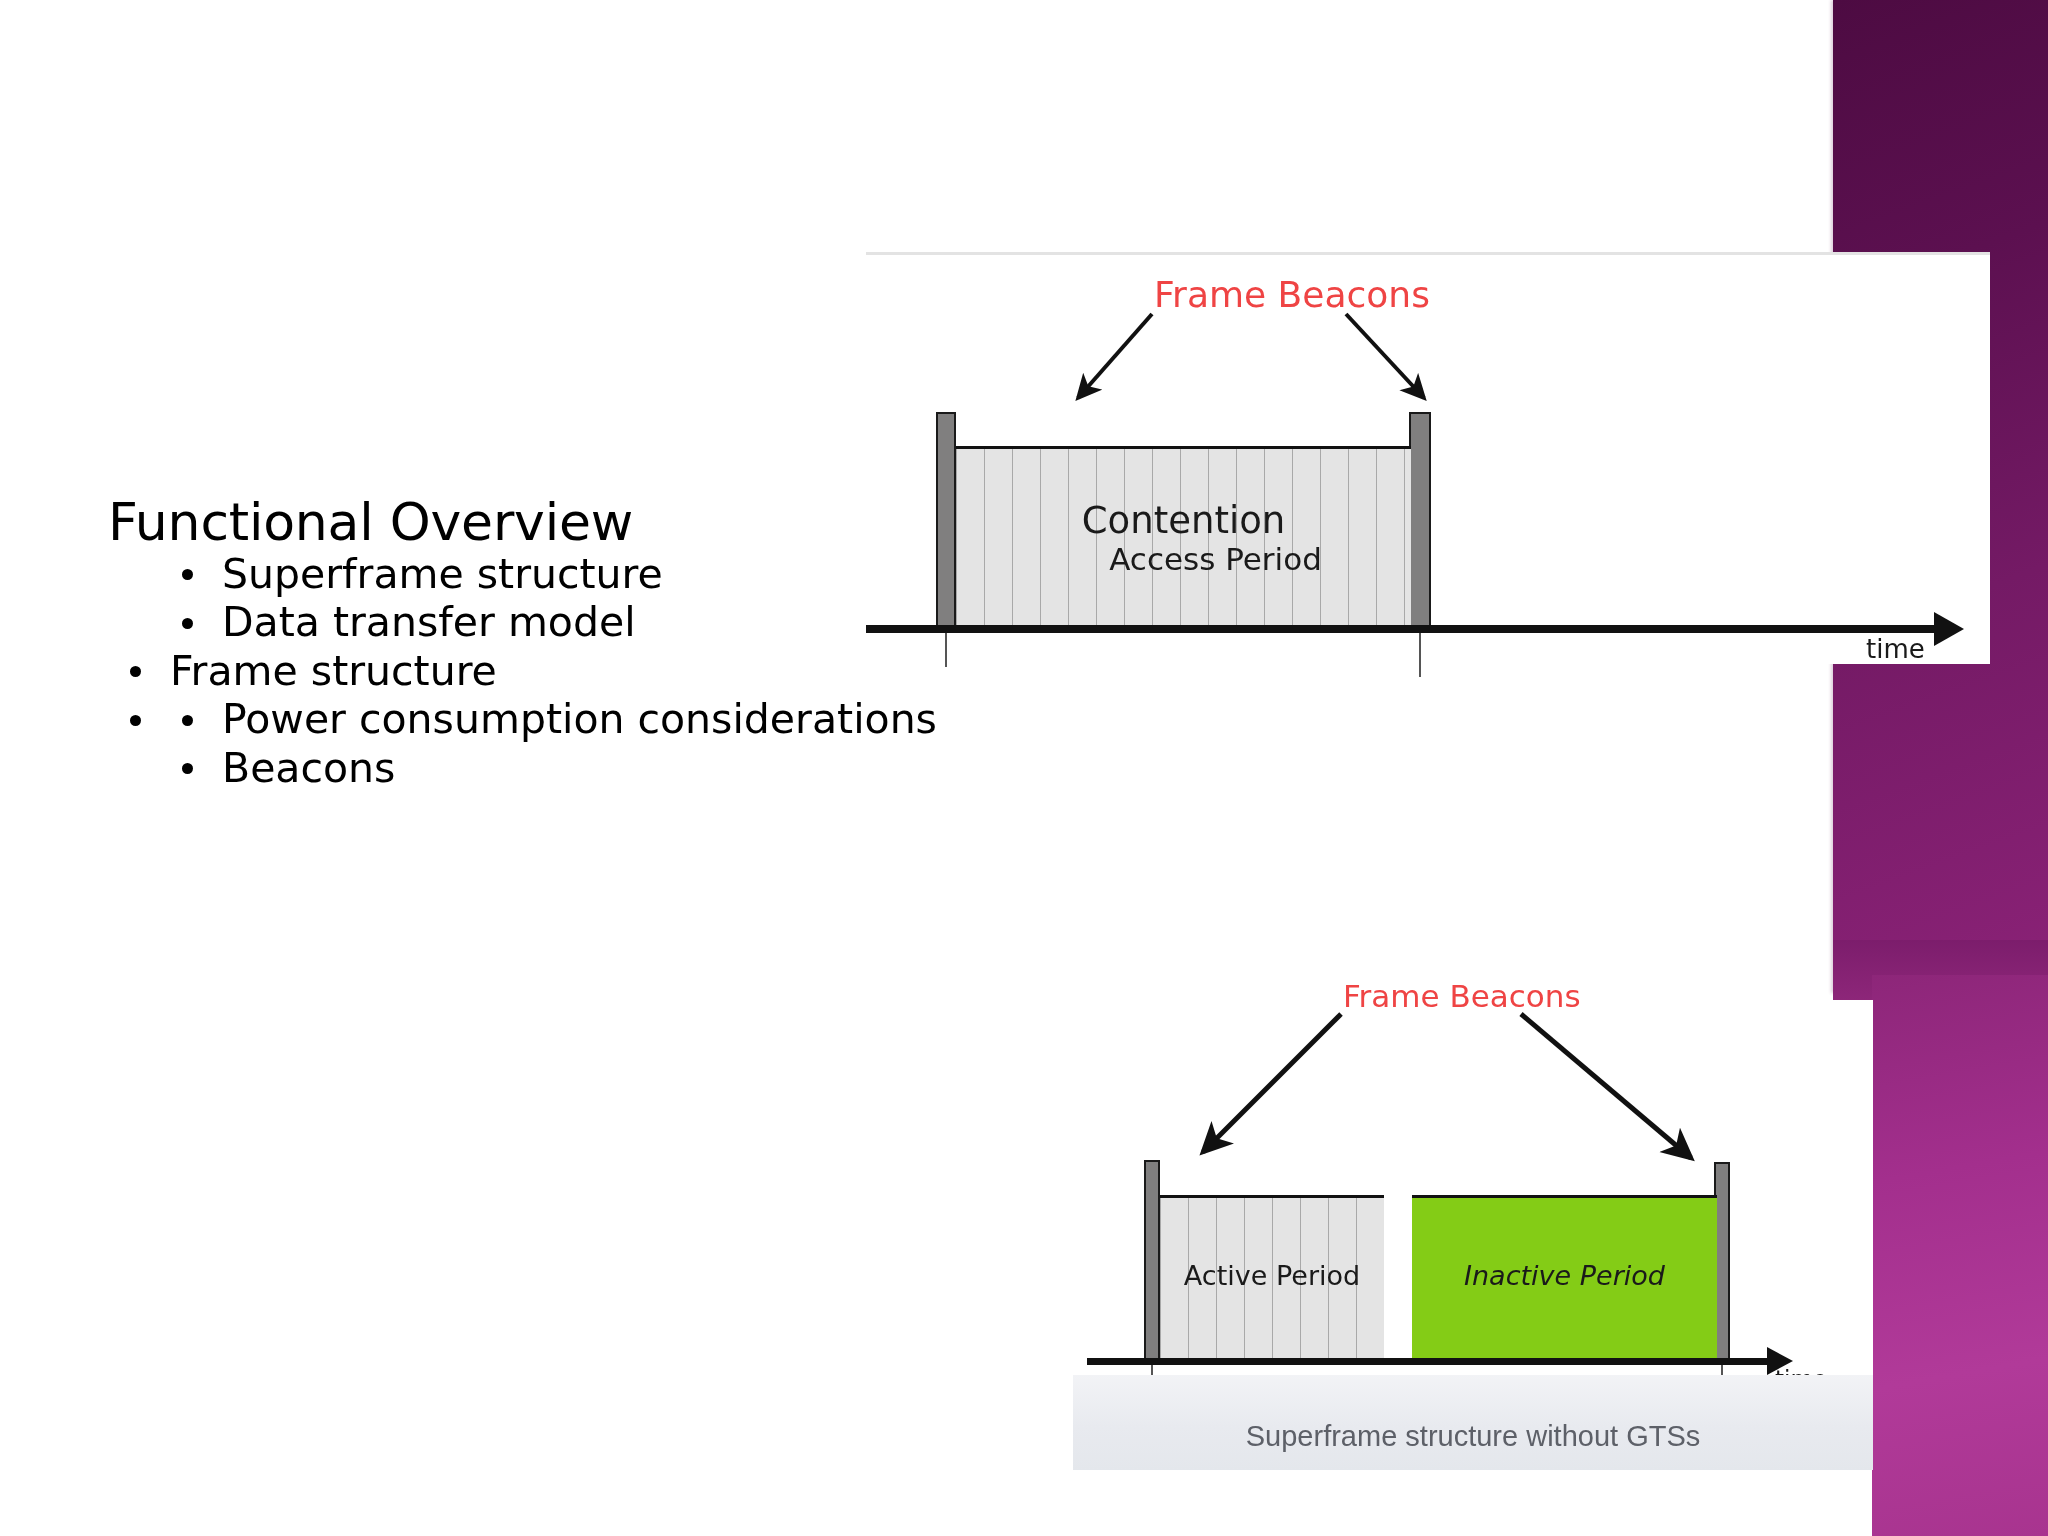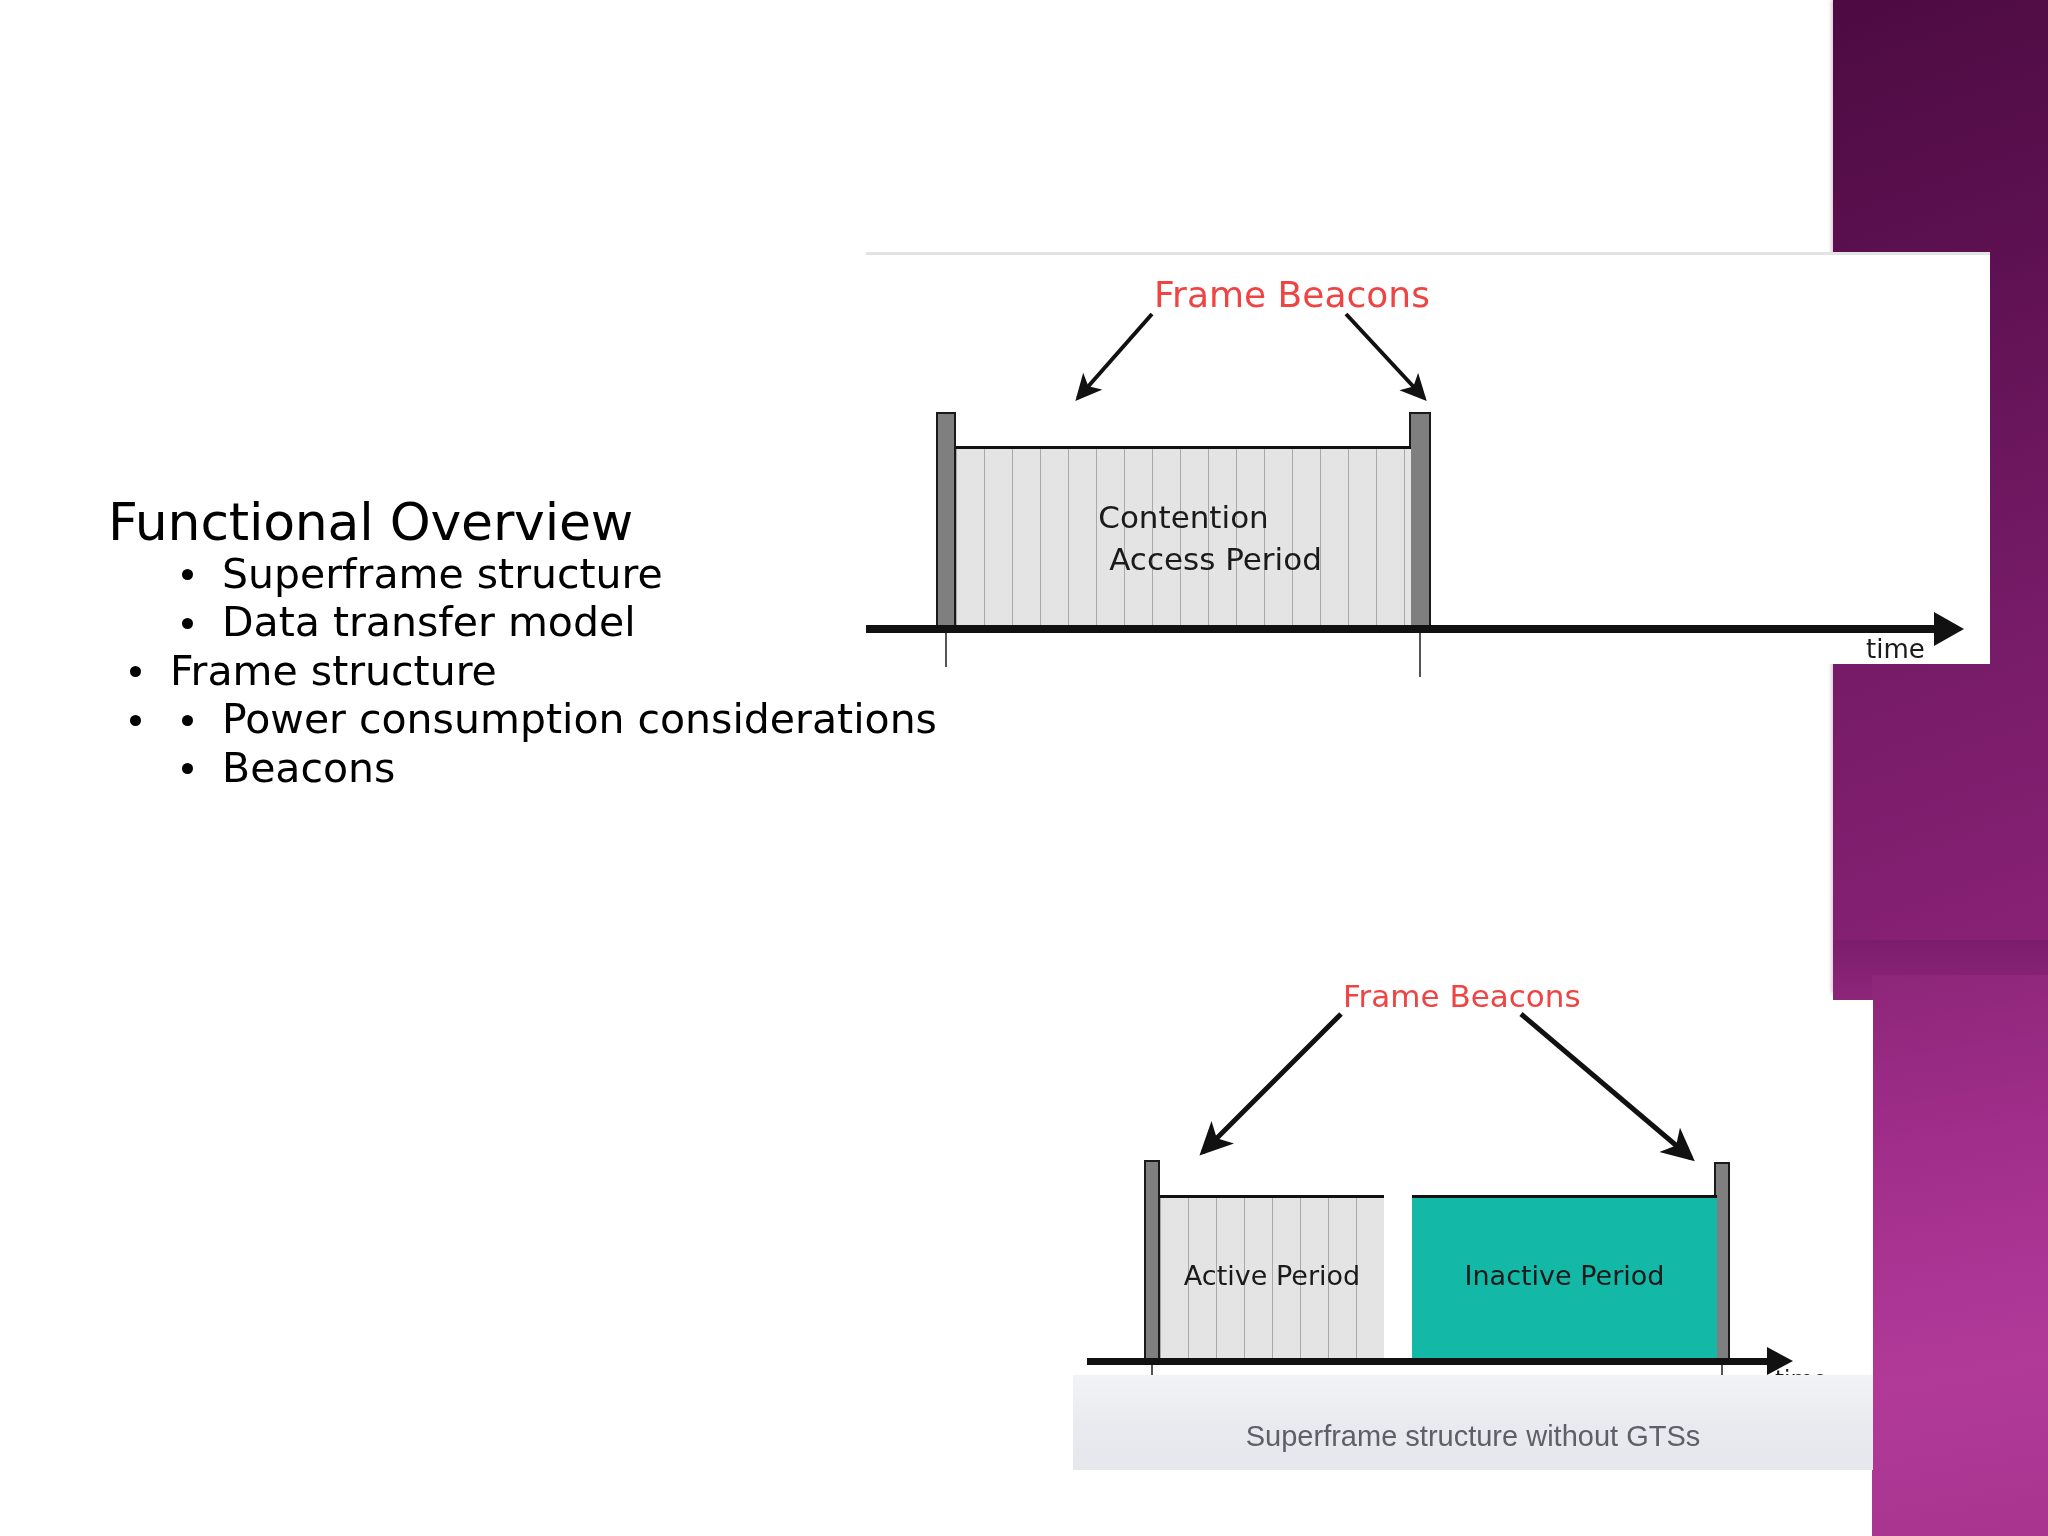--- a/index.html
+++ b/index.html
@@ -114,22 +114,23 @@
     background-color: #e4e4e4;
     background-image: repeating-linear-gradient(
       to right,
       rgba(120,120,120,0.55) 0px,
       rgba(120,120,120,0.55) 1px,
       rgba(0,0,0,0) 1px,
       rgba(0,0,0,0) 28px
     );
   }
   .period-box.plain {
-    background-color: #14b8a6;
+    background-color: #84cc16;
     background-image: none;
+    font-style: italic;
   }
   .period-label {
     position: absolute;
     left: 0;
     width: 100%;
     text-align: center;
     font-family: "DejaVu Sans", sans-serif;
     color: #1a1a1a;
     white-space: nowrap;
   }
@@ -235,21 +236,21 @@
     </defs>
     <line x1="286" y1="62" x2="212" y2="146" stroke="#111111" stroke-width="4" marker-end="url(#ah-top)"></line>
     <line x1="480" y1="62" x2="558" y2="146" stroke="#111111" stroke-width="4" marker-end="url(#ah-top)"></line>
   </svg>
 
   <div class="beacon-bar" style="left:70px; top:160px; width:20px; height:215px;"></div>
 
   <div class="beacon-bar" style="left:543px; top:160px; width:22px; height:215px;"></div>
 
   <div class="period-box" style="left:90px; top:194px; width:455px; height:181px;">
-    <div class="period-label" style="top:50px; font-size:31px;">Contention</div>
+    <div class="period-label" style="top:50px; font-size:37px;">Contention</div>
     <div class="period-label" style="top:92px; font-size:31px;margin-left:32px;">Access Period</div>
   </div>
 
   <div class="time-axis" style="left:0px; top:373px; width:1070px;"></div>
   <div class="time-arrow" style="left:1068px; top:360px;"></div>
   <div class="time-label" style="left:1000px; top:382px; font-size:26px;">time</div>
 
   <div class="tick" style="left:79px; top:381px; height:34px;"></div>
   <div class="tick" style="left:553px; top:381px; height:44px;"></div>
 </div>

